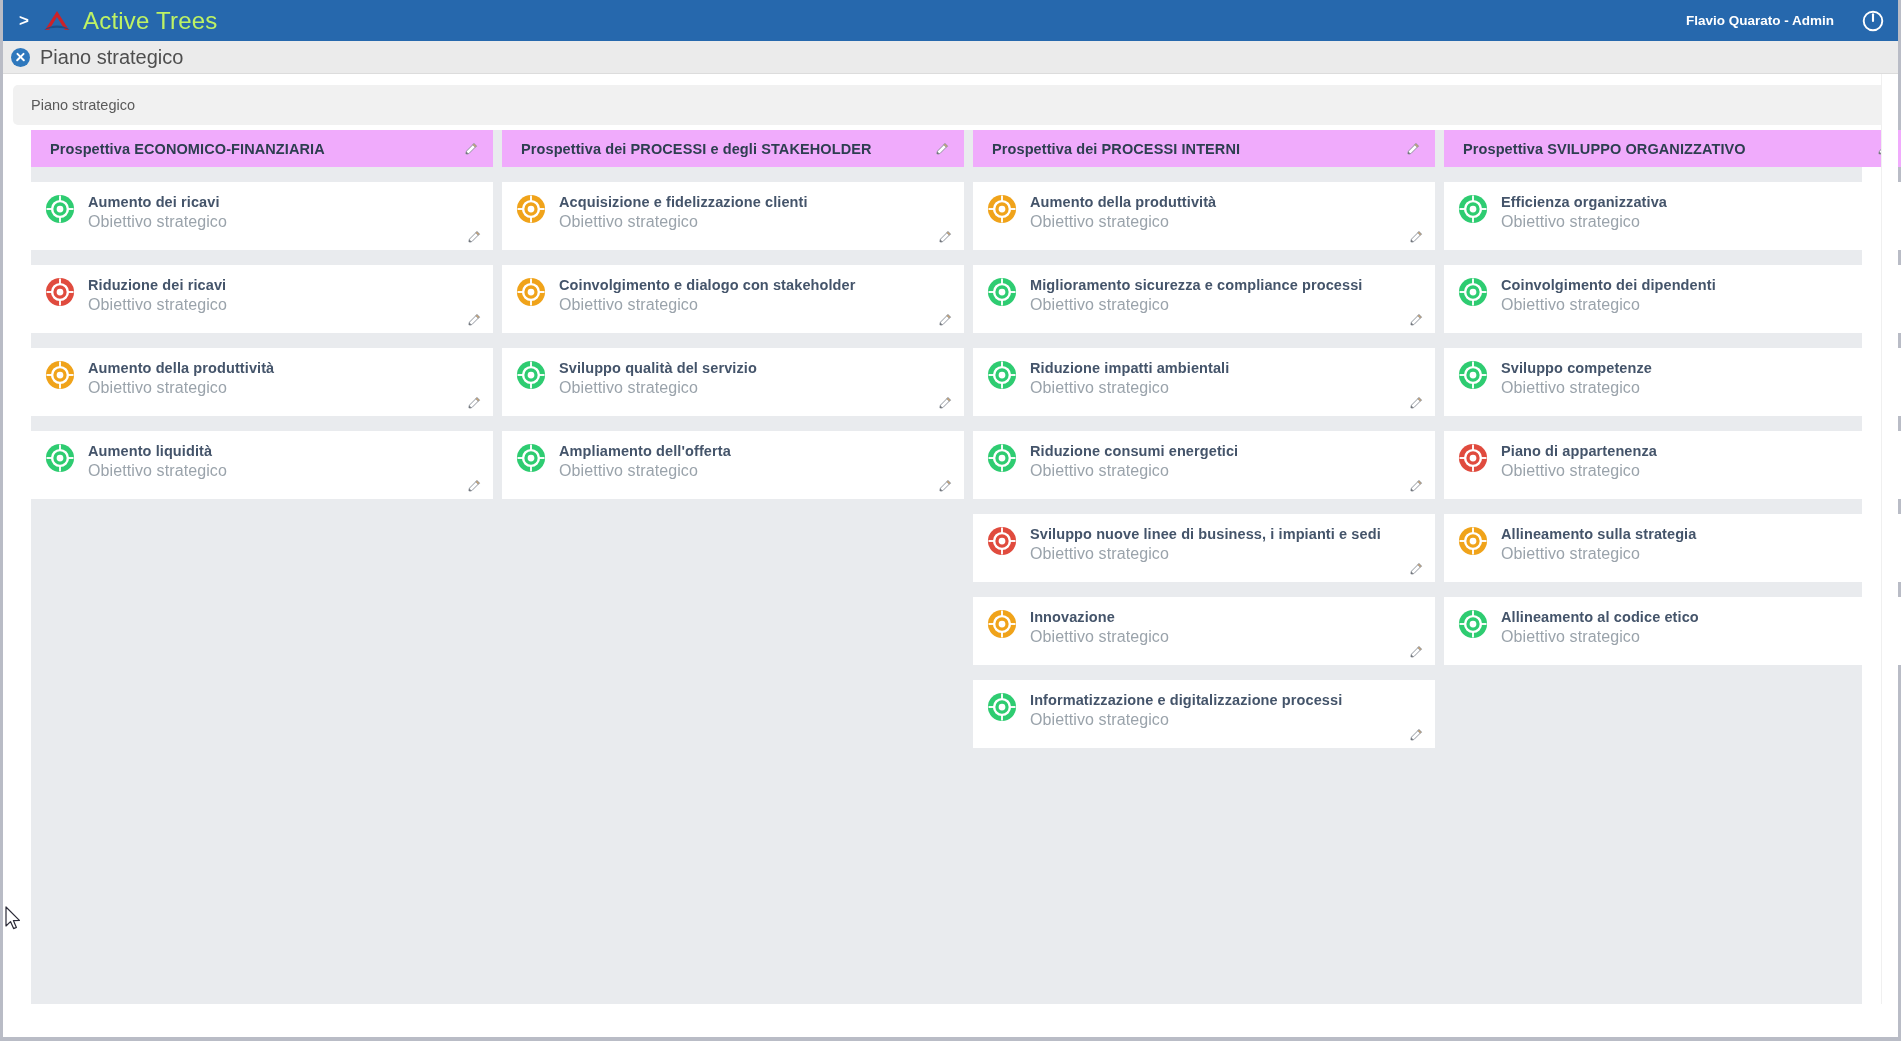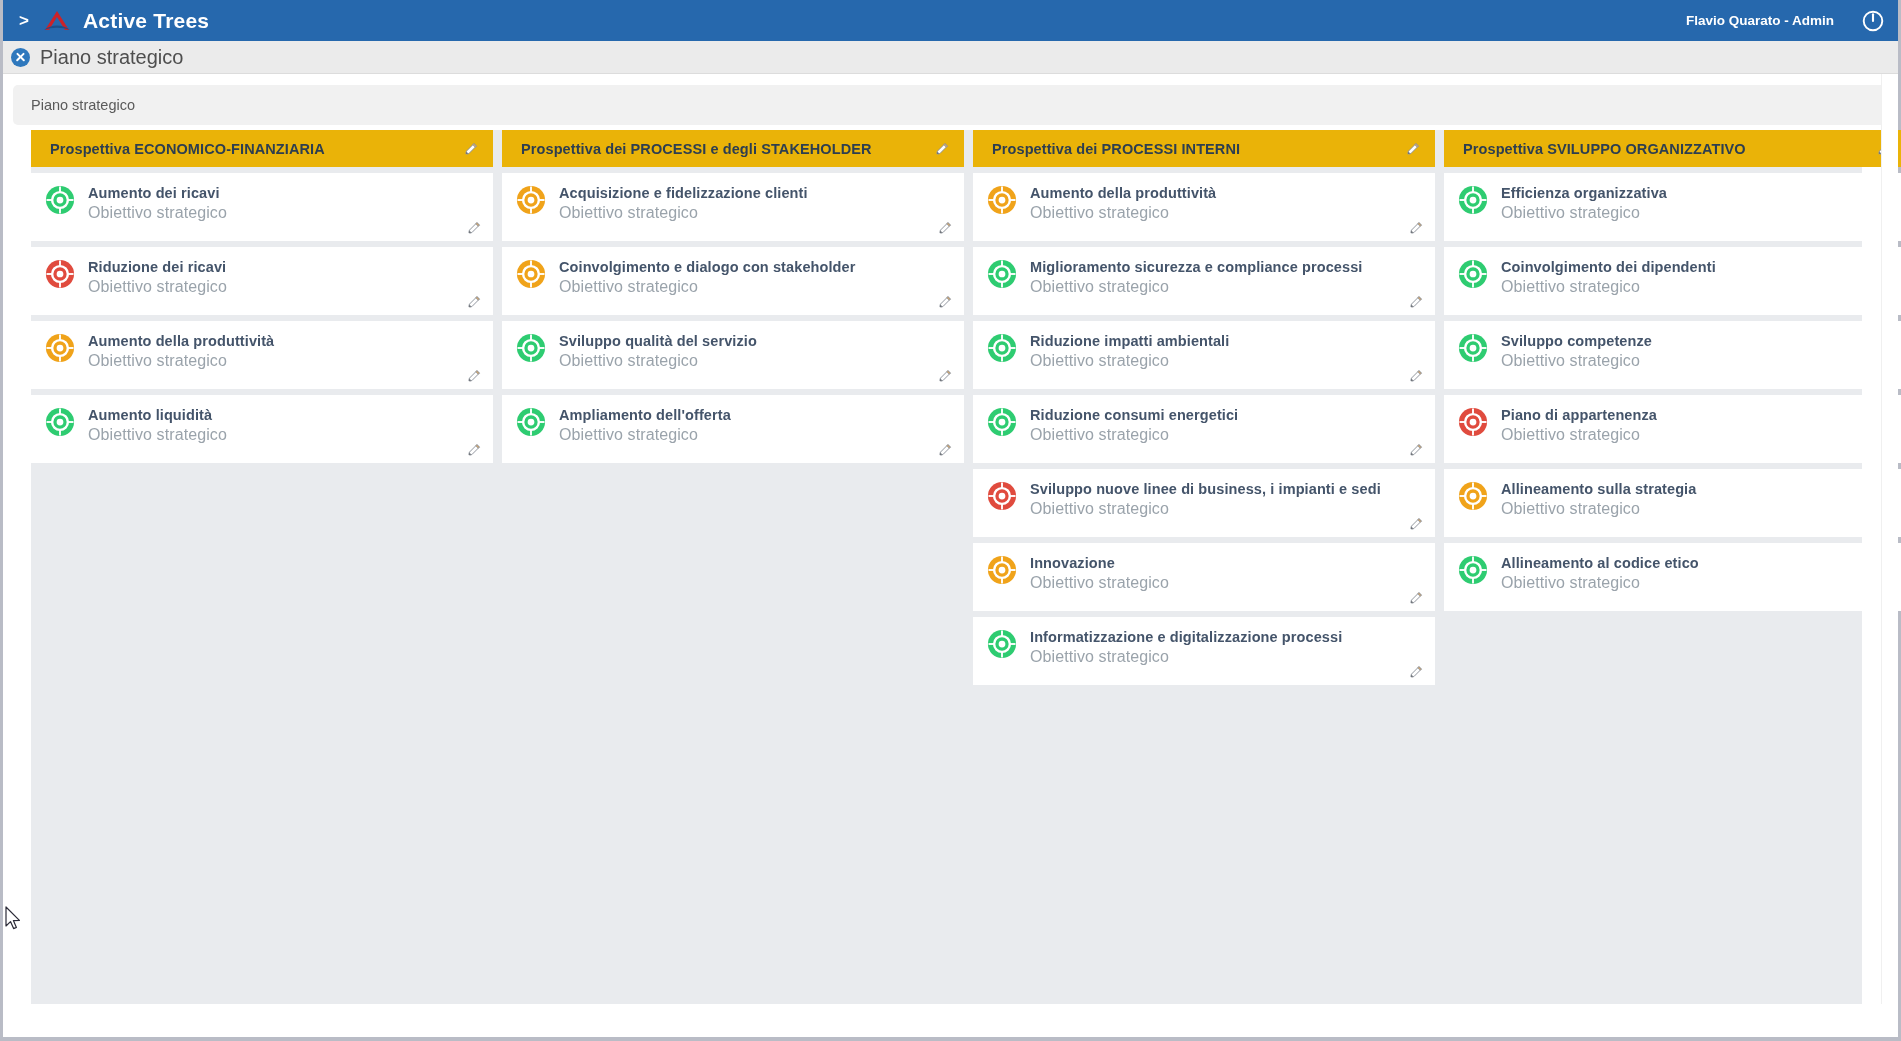--- a/index.html
+++ b/index.html
@@ -30,22 +30,22 @@
     color: #ffffff; font-size: 17px; font-weight: bold;
     width: 26px; text-align: center; cursor: pointer;
     line-height: 1;
   }
   .brandmark {
     width: 36px; height: 26px; position: relative; margin: 0 8px 0 2px;
     flex: none;
   }
   .brandmark svg { display: block; }
   .brandtitle {
-    color: #ffffff; font-size: 21px; letter-spacing: .2px;
-    font-weight: 700;
+    color: #bef264; font-size: 24px; letter-spacing: .2px;
+    font-weight: 400;
   }
   .topbar-right {
     margin-left: auto; display: flex; align-items: center; gap: 28px;
   }
   .username { color: #ffffff; font-size: 13.5px; font-weight: bold; }
   .power { width: 22px; height: 22px; cursor: pointer; }
 
   
   .pagebar {
     position: absolute; top: 41px; left: 0; right: 0;
@@ -93,36 +93,36 @@
     align-items: flex-start;
   }
 
   .column {
     width: 462px;
     flex: none;
     position: relative;
   }
   .column + .column { margin-left: 9px; }
   .col-head {
-    background: #eab308;
+    background: #f0abfc;
     height: 37px;
     display: flex; align-items: center;
     padding: 0 14px 0 19px;
   }
   .col-head-title {
     font-size: 14.5px; font-weight: bold; color: #2d3e50;
     letter-spacing: .1px;
   }
   .col-edit { margin-left: auto; }
 
   .colbody { }
 
   .card {
     background: #ffffff;
-    margin-top: 6px;
+    margin-top: 15px;
     position: relative;
     min-height: 68px;
     padding: 11px 14px 15px 14px;
   }
   .card-main { display: flex; align-items: flex-start; gap: 13px; }
   .tgt { width: 30px; height: 30px; flex: none; margin-top: 1px; }
   .card-texts { padding-top: 1px; }
   .card-title {
     font-size: 14.5px; color: #44546a; font-weight: bold;
     letter-spacing: .1px; line-height: 16px;

